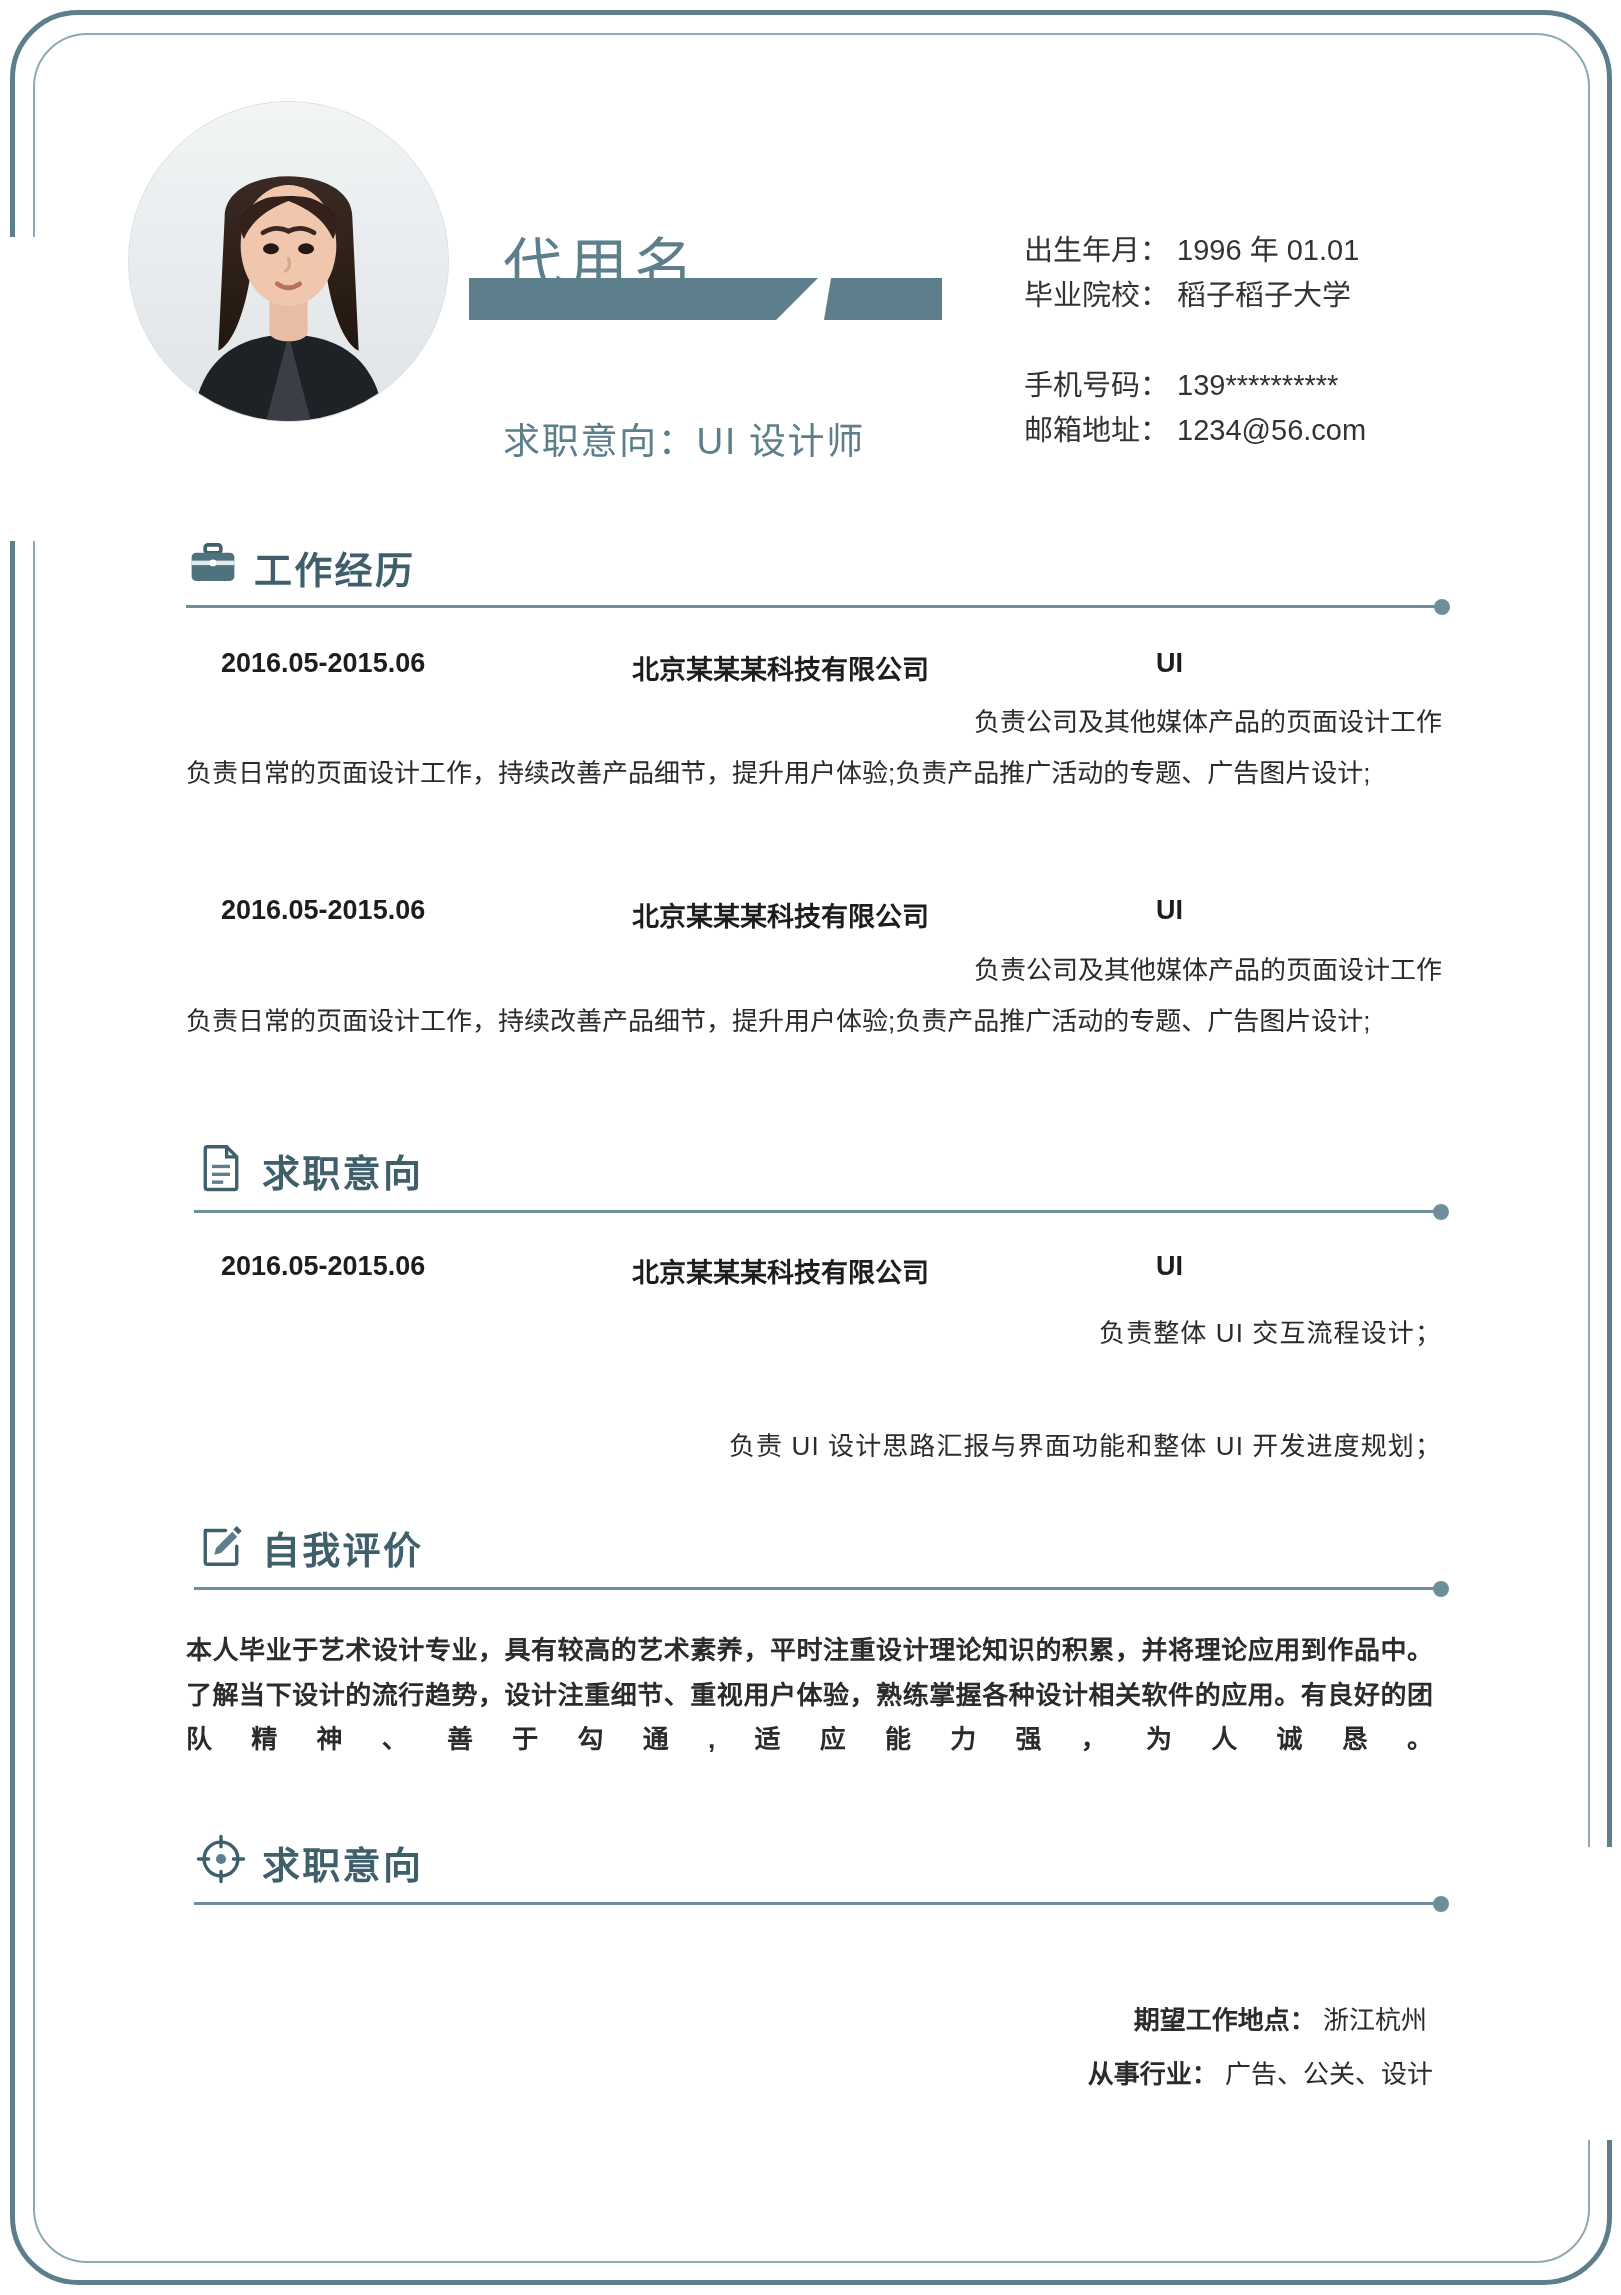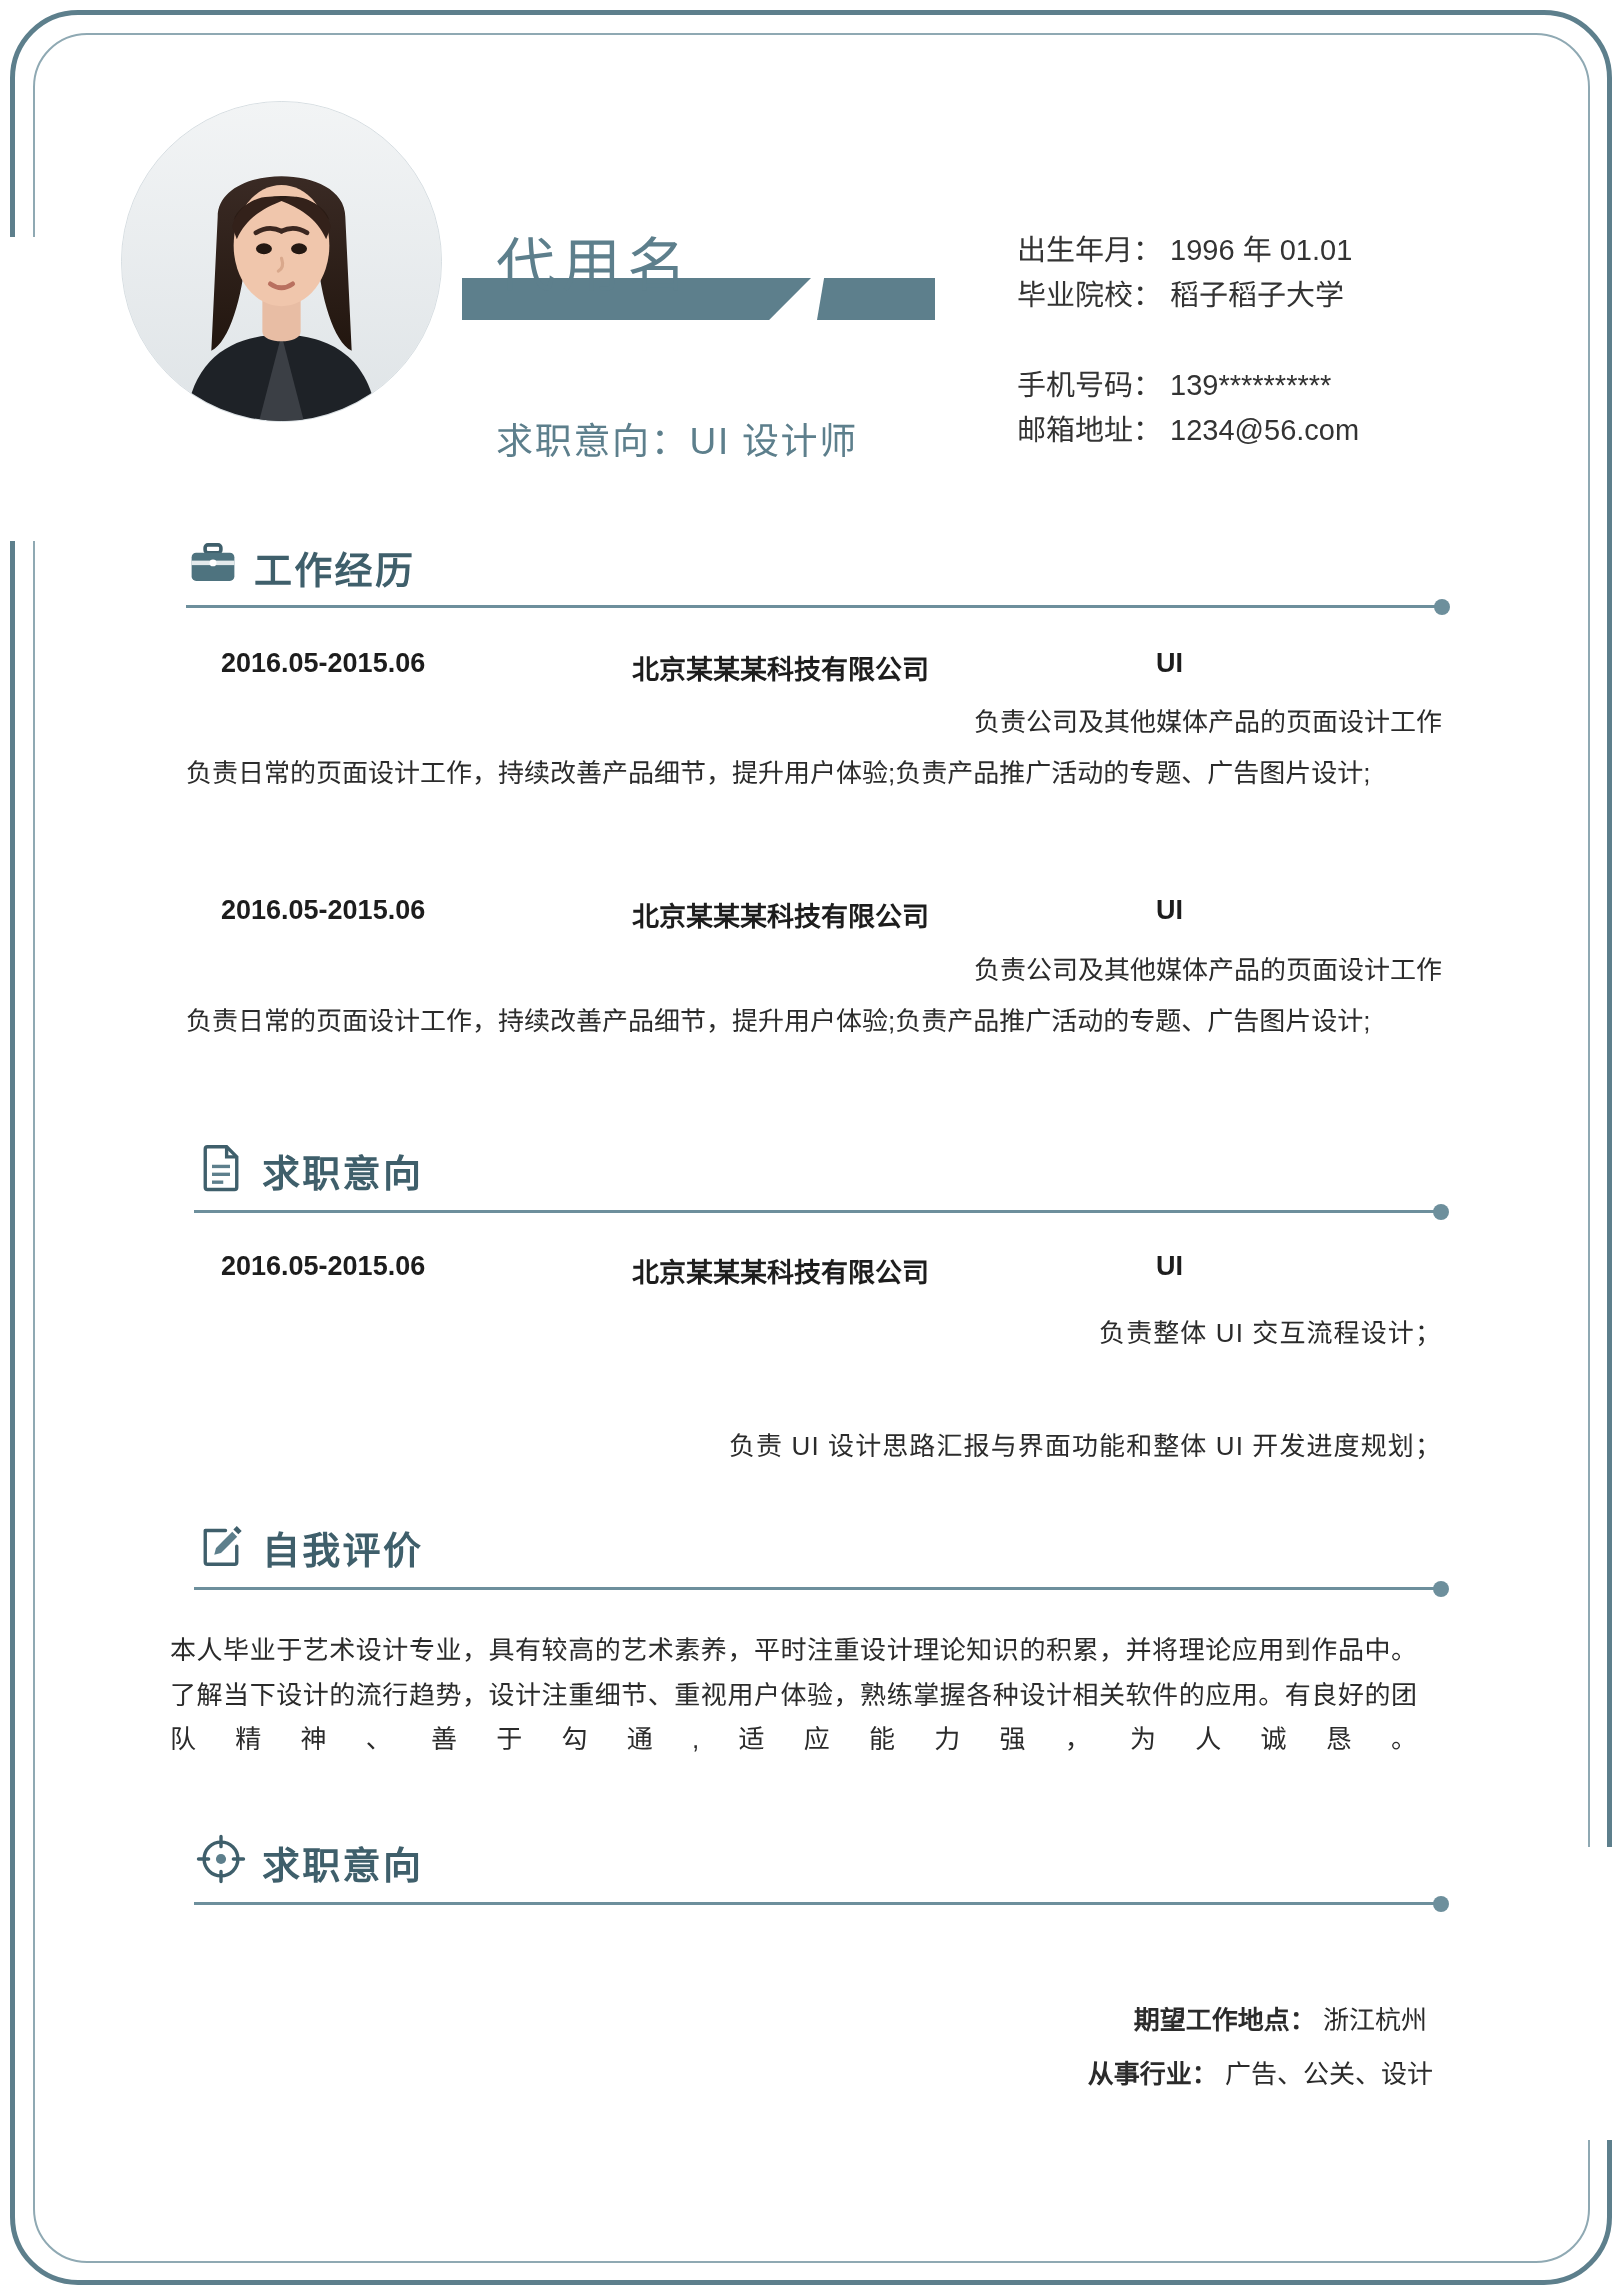--- a/index.html
+++ b/index.html
@@ -52,21 +52,21 @@
     right: 0;
     top: 1847px;
     width: 45px;
     height: 293px;
     background: #ffffff;
   }
 
   
   .header {
     position: absolute;
-    left: 0;
+    left: 7px;
     top: 84px;
     width: 1608px;
     height: 349px;
   }
   .avatar-wrap {
     position: absolute;
     left: 121px;
     top: 17px;
     width: 321px;
     height: 321px;
@@ -313,21 +313,21 @@
         <path d="M10 12 h18 M10 12 v28 a2 2 0 0 0 2 2 h24 a2 2 0 0 0 2 -2 V26" fill="none" stroke="#3f5f6b" stroke-width="3" stroke-linecap="round"></path>
         <path d="M24 32 l-6 1.6 1.6 -6 L34 13.2 l4.4 4.4 z" fill="#5d7f8c"></path>
         <path d="M35 11 l3 -3 4.4 4.4 -3 3 z" fill="#3f5f6b"></path>
       </svg>
     </span>
     <span class="sec-title">自我评价</span>
   </div>
   <div class="rule" style="left:194px; top:1587px; width:1247px;">
     <span class="dot"></span>
   </div>
-  <div class="body-text body-justify" style="left:170px; top:1628px; width:1247px; line-height:1.72; text-align:justify; text-align-last:justify;">本人毕业于艺术设计专业，具有较高的艺术素养，平时注重设计理论知识的积累，并将理论应用到作品中。了解当下设计的流行趋势，设计注重细节、重视用户体验，熟练掌握各种设计相关软件的应用。有良好的团队精神、善于勾通,适应能力强，为人诚恳。</div>
+  <div class="body-text body-justify" style="left:186px; top:1628px; width:1247px; line-height:1.72; text-align:justify; text-align-last:justify;font-weight:bold;">本人毕业于艺术设计专业，具有较高的艺术素养，平时注重设计理论知识的积累，并将理论应用到作品中。了解当下设计的流行趋势，设计注重细节、重视用户体验，熟练掌握各种设计相关软件的应用。有良好的团队精神、善于勾通,适应能力强，为人诚恳。</div>
 
   <div class="section-head" style="left:194px; top:1830px;">
     <span class="sec-icon">
       <svg viewBox="0 0 48 48" width="54" height="54">
         <circle cx="24" cy="24" r="15" fill="none" stroke="#3f5f6b" stroke-width="3"></circle>
         <circle cx="24" cy="24" r="4.5" fill="#5d7f8c"></circle>
         <path d="M24 4 v9 M24 35 v9 M4 24 h9 M35 24 h9" stroke="#3f5f6b" stroke-width="3" stroke-linecap="round"></path>
       </svg>
     </span>
     <span class="sec-title">求职意向</span>

